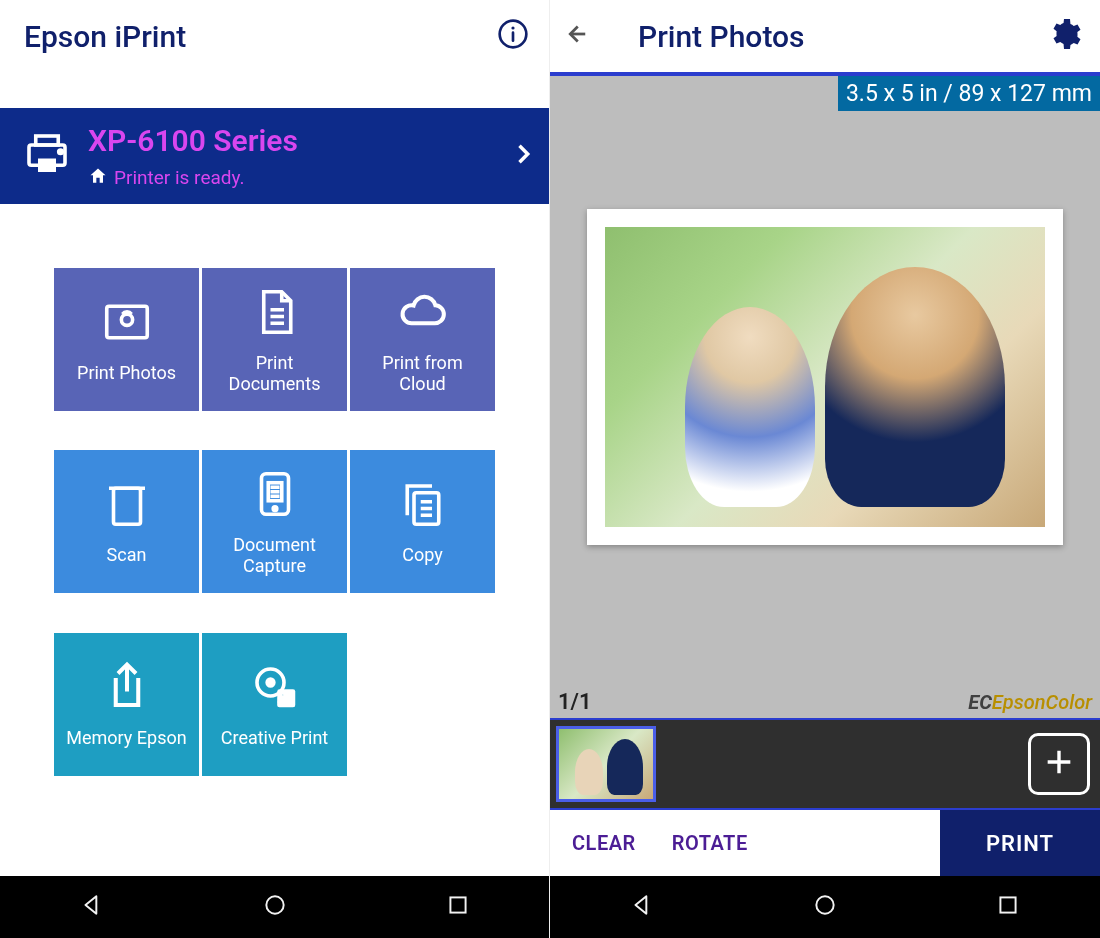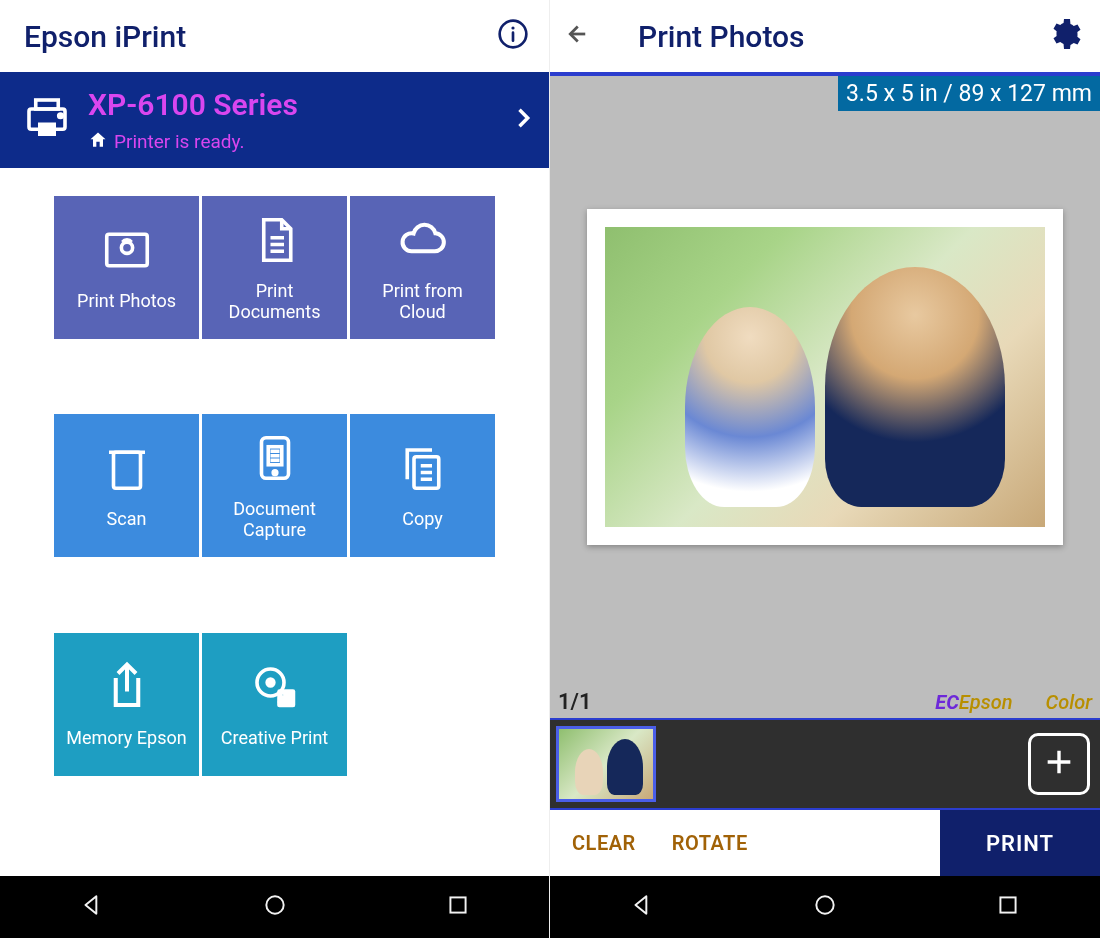--- a/index.html
+++ b/index.html
@@ -11,21 +11,21 @@
     display: flex;
     overflow: hidden;
   }
   .screen {
     width: 550px;
     height: 938px;
     display: flex;
     flex-direction: column;
     position: relative;
   }
-  .screen-left { border-right: 1px solid #eee; }
+  .screen-left { border-right: 1px solid #eee; gap: 36px; }
   
   .app-header {
     height: 72px;
     display: flex;
     align-items: center;
     justify-content: space-between;
     padding: 0 20px 0 24px;
     background: #fff;
     color: #1a237e;
   }
@@ -159,23 +159,23 @@
     height: 40px;
     display:flex;
     align-items:flex-end;
     justify-content:space-between;
     padding: 0 8px 4px 8px;
     font-size: 22px;
     font-weight: 600;
     color:#222;
   }
   .epson-color-logo { font-style: italic; font-weight:500; font-size:20px; }
-  .epson-color-logo .ec { color:#6d28d9; font-weight:700; }
+  .epson-color-logo .ec { color:#404040; font-weight:700; }
   .epson-color-logo .epson { color:#b88f00; }
-  .epson-color-logo .color { color:#b88f00;margin-left:33px; }
+  .epson-color-logo .color { color:#b88f00; }
   
   .thumb-strip {
     height: 92px;
     background: #2f2f2f;
     display:flex;
     align-items:center;
     padding: 4px 6px;
     border-top:2px solid #2b3dce;
     border-bottom:2px solid #2b3dce;
   }
@@ -202,21 +202,21 @@
   .bottom-toolbar {
     height: 66px;
     background:#fff;
     display:flex;
     align-items:center;
     padding: 0 0 0 22px;
   }
   .toolbar-btn {
     font-size: 20px;
     font-weight: 600;
-    color:#a16207;
+    color:#4c1d95;
     margin-right: 36px;
     cursor:pointer;
     letter-spacing: 0.5px;
   }
   .toolbar-spacer { flex:1; }
   .print-btn {
     background:#10206b;
     color:#fff;
     height: 100%;
     width: 160px;

